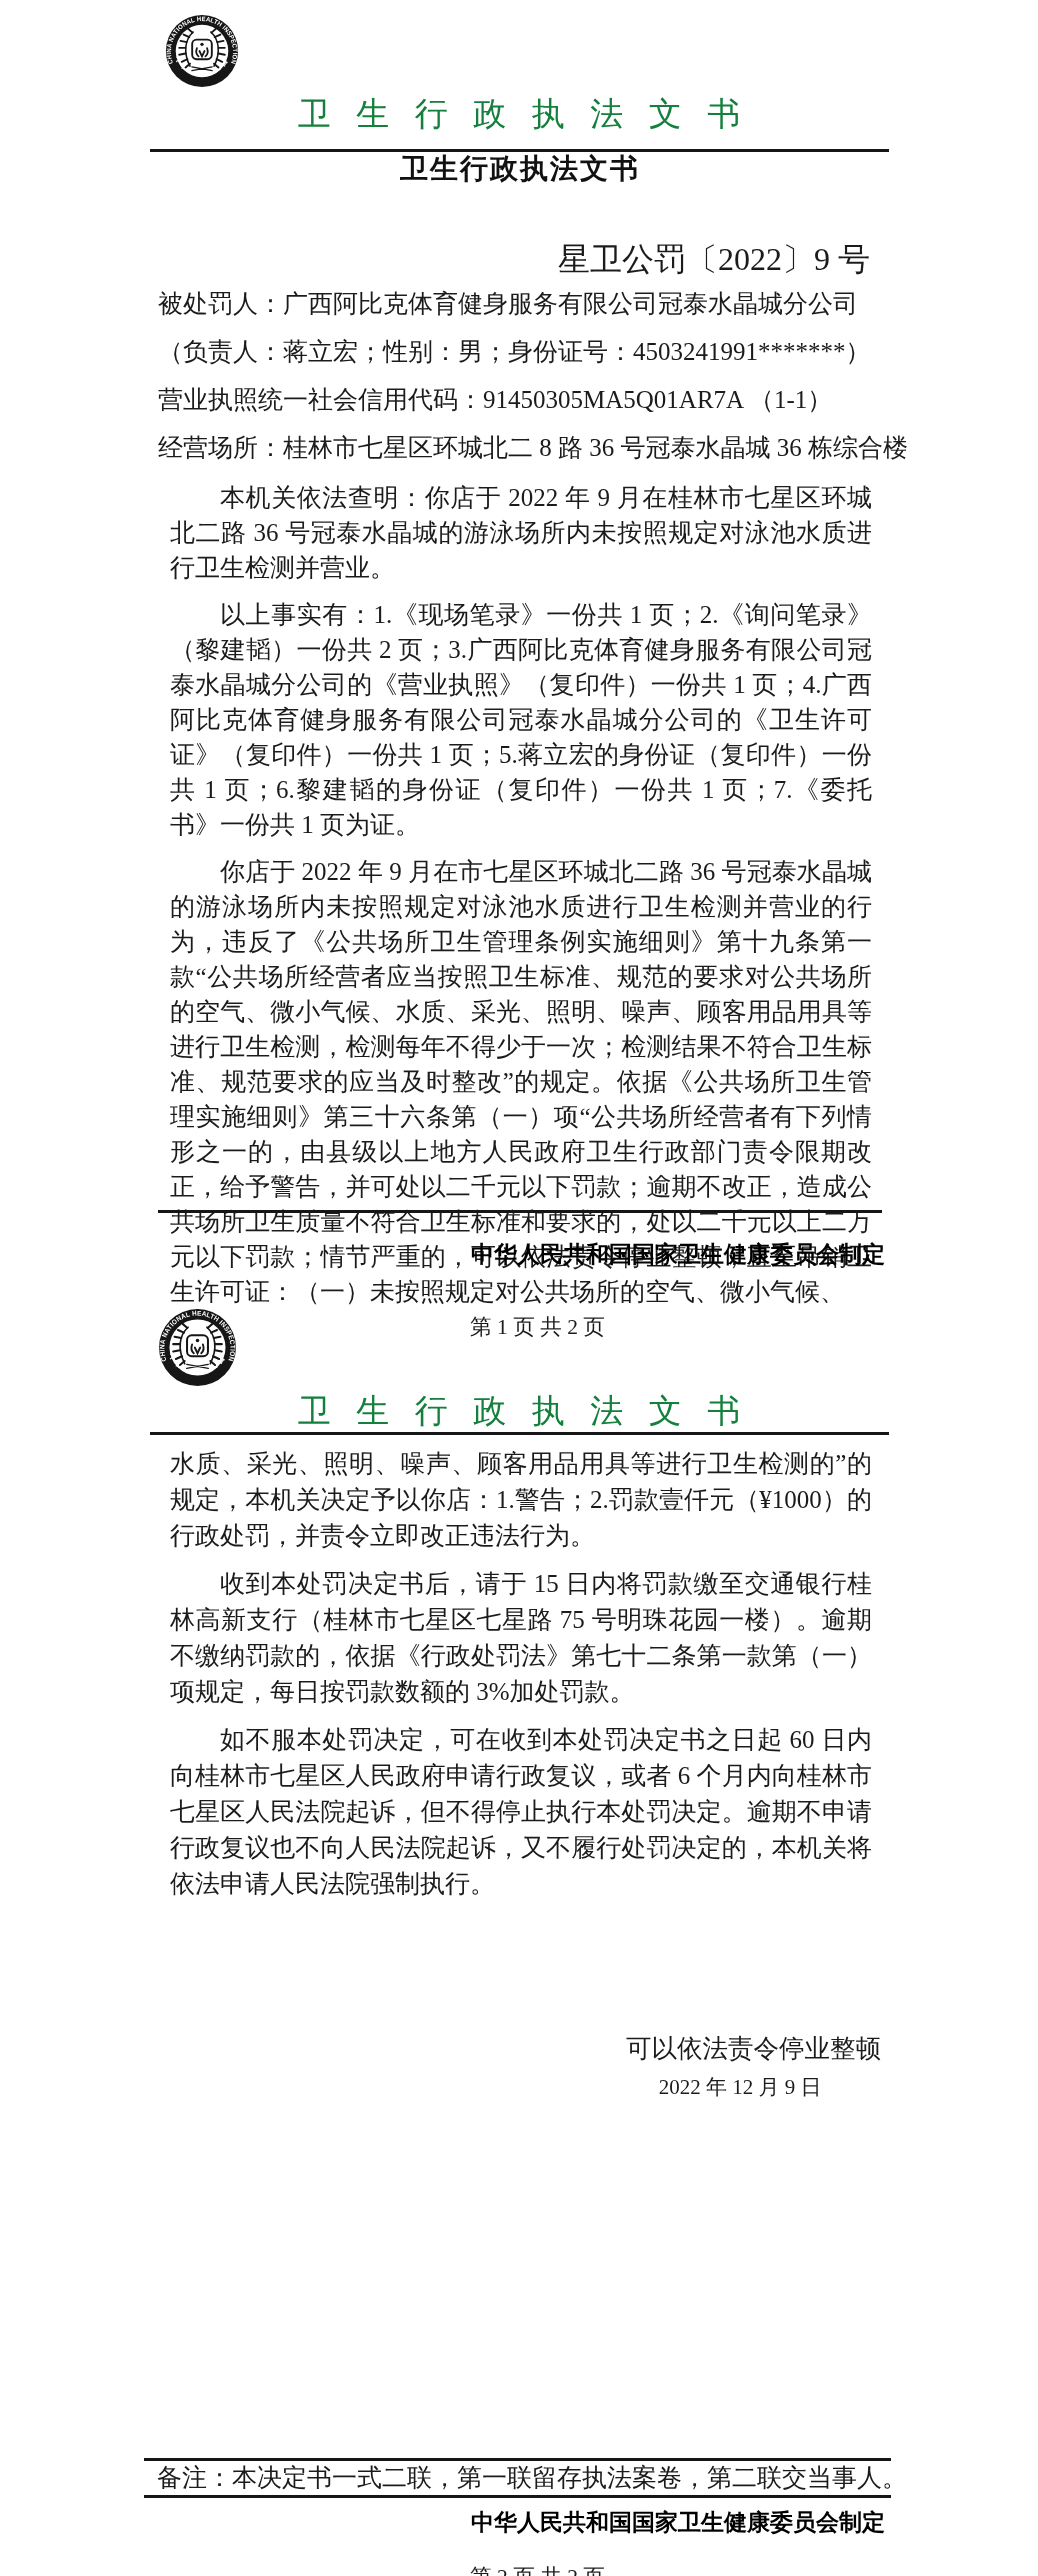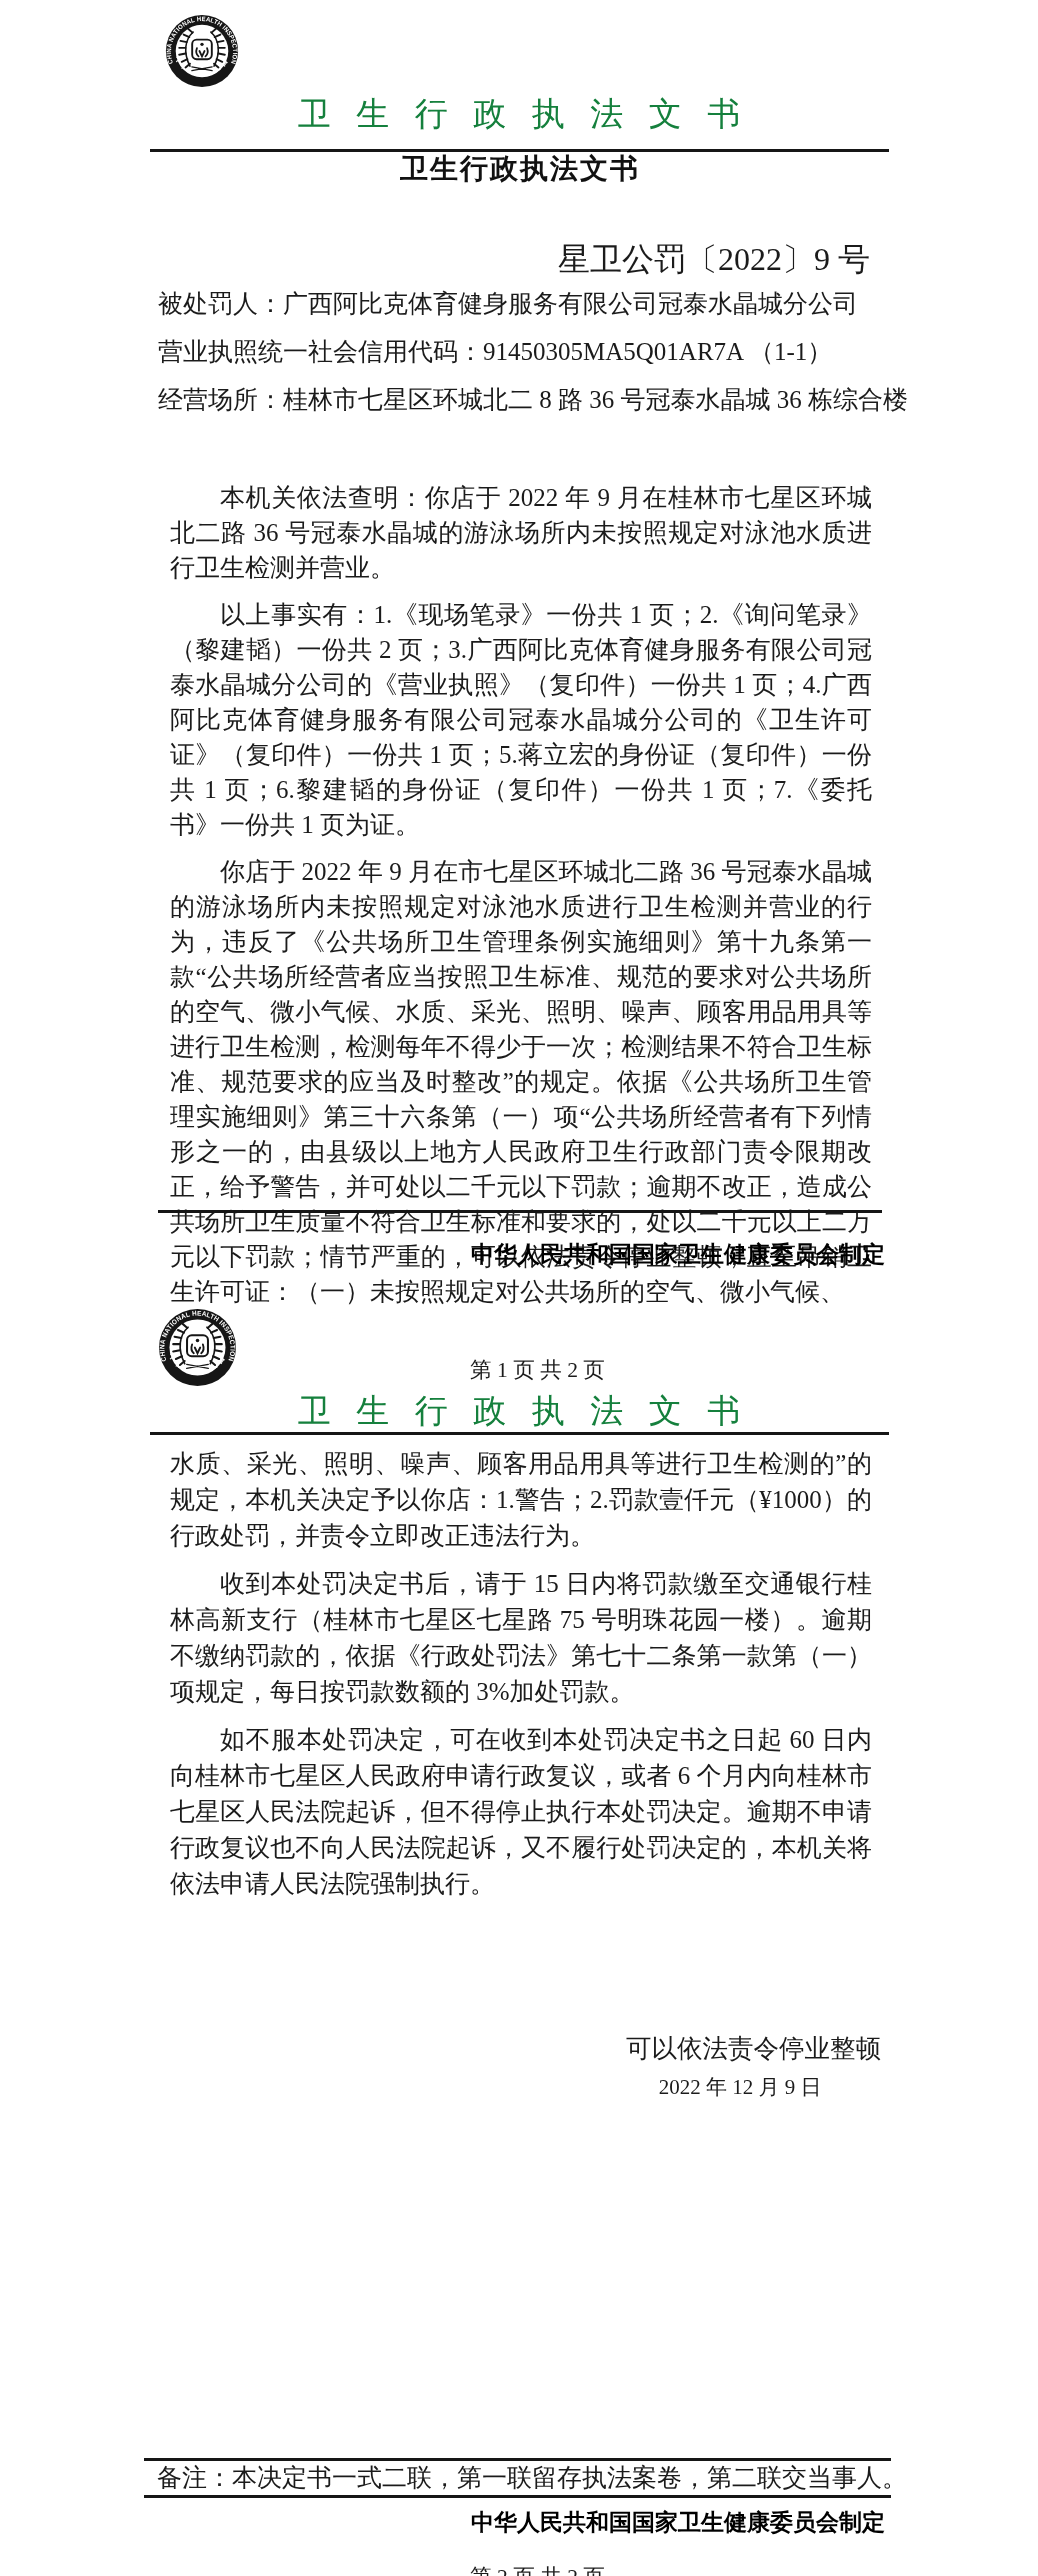--- a/index.html
+++ b/index.html
@@ -82,35 +82,36 @@
   <div class="abs form-title serif" id="title1">卫生行政执法文书</div>
 
   <div class="rule" style="left:150px; top:149px; width:739px;"></div>
 
   <div class="abs sansb" id="subtitle">卫生行政执法文书</div>
 
   <div class="abs serif" id="docnum">星卫公罚〔2022〕9 号</div>
 
   <div class="abs serif" id="fields">
     <p>被处罚人：广西阿比克体育健身服务有限公司冠泰水晶城分公司</p>
+    <p>（负责人：蒋立宏；性别：男；身份证号：4503241991*******）</p>
     <p>营业执照统一社会信用代码：91450305MA5Q01AR7A （1-1）</p>
     <p>经营场所：桂林市七星区环城北二 8 路 36 号冠泰水晶城 36 栋综合楼</p>
   </div>
 
   <div class="abs serif body-block" id="body1">
     <p class="indent">本机关依法查明：你店于 2022 年 9 月在桂林市七星区环城北二路 36 号冠泰水晶城的游泳场所内未按照规定对泳池水质进行卫生检测并营业。</p>
     <p class="indent">以上事实有：1.《现场笔录》一份共 1 页；2.《询问笔录》（黎建韬）一份共 2 页；3.广西阿比克体育健身服务有限公司冠泰水晶城分公司的《营业执照》（复印件）一份共 1 页；4.广西阿比克体育健身服务有限公司冠泰水晶城分公司的《卫生许可证》（复印件）一份共 1 页；5.蒋立宏的身份证（复印件）一份共 1 页；6.黎建韬的身份证（复印件）一份共 1 页；7.《委托书》一份共 1 页为证。</p>
     <p class="indent">你店于 2022 年 9 月在市七星区环城北二路 36 号冠泰水晶城的游泳场所内未按照规定对泳池水质进行卫生检测并营业的行为，违反了《公共场所卫生管理条例实施细则》第十九条第一款“公共场所经营者应当按照卫生标准、规范的要求对公共场所的空气、微小气候、水质、采光、照明、噪声、顾客用品用具等进行卫生检测，检测每年不得少于一次；检测结果不符合卫生标准、规范要求的应当及时整改”的规定。依据《公共场所卫生管理实施细则》第三十六条第（一）项“公共场所经营者有下列情形之一的，由县级以上地方人民政府卫生行政部门责令限期改正，给予警告，并可处以二千元以下罚款；逾期不改正，造成公共场所卫生质量不符合卫生标准和要求的，处以二千元以上二万元以下罚款；情节严重的，可以依法责令停业整顿，直至吊销卫生许可证：（一）未按照规定对公共场所的空气、微小气候、</p>
   </div>
 
   <div class="rule" style="left:158px; top:1210px; width:724px;"></div>
 
   <div class="abs sansb publisher" style="top:1243px;">中华人民共和国国家卫生健康委员会制定</div>
 
-  <div class="abs serif pagenum" style="top:1360px;">第 1 页  共 2 页</div>
+  <div class="abs serif pagenum" style="top:1317px;">第 1 页  共 2 页</div>
 
   <svg class="seal" style="left:157px; top:1307px;" width="81" height="81" viewBox="0 0 120 120">
     <defs>
       <path id="topArc2" d="M 13.5,77 A 49,49 0 1 1 106.5,77"></path>
       <path id="botArc2" d="M 16.5,68 A 47,47 0 0 0 103.5,68"></path>
     </defs>
     <circle cx="60" cy="60" r="57" fill="#161616"></circle>
     <circle cx="60" cy="60" r="41.5" fill="#ffffff"></circle>
     <text class="seal-en"><textPath href="#topArc2" startOffset="50%" text-anchor="middle" lengthAdjust="spacingAndGlyphs" textLength="190">CHINA NATIONAL HEALTH INSPECTION</textPath></text>
     <text class="seal-zh"><textPath href="#botArc2" startOffset="50%" text-anchor="middle">中国卫生监督</textPath></text>

